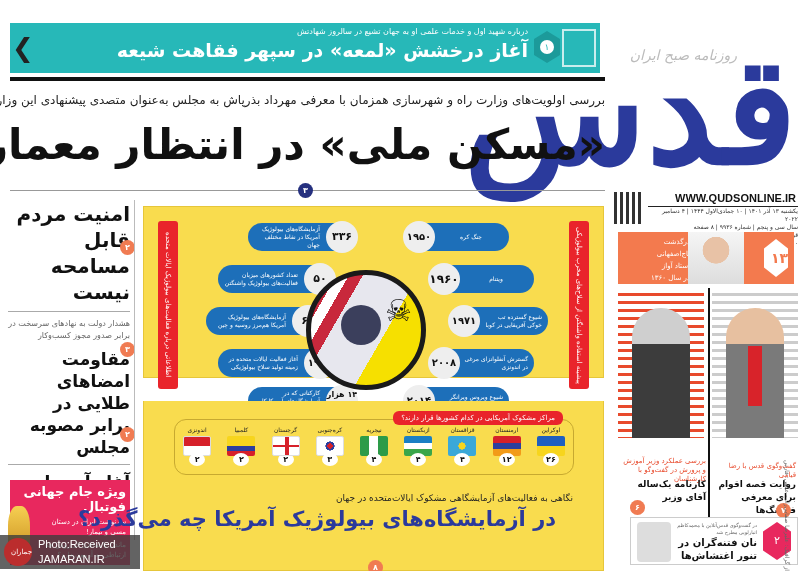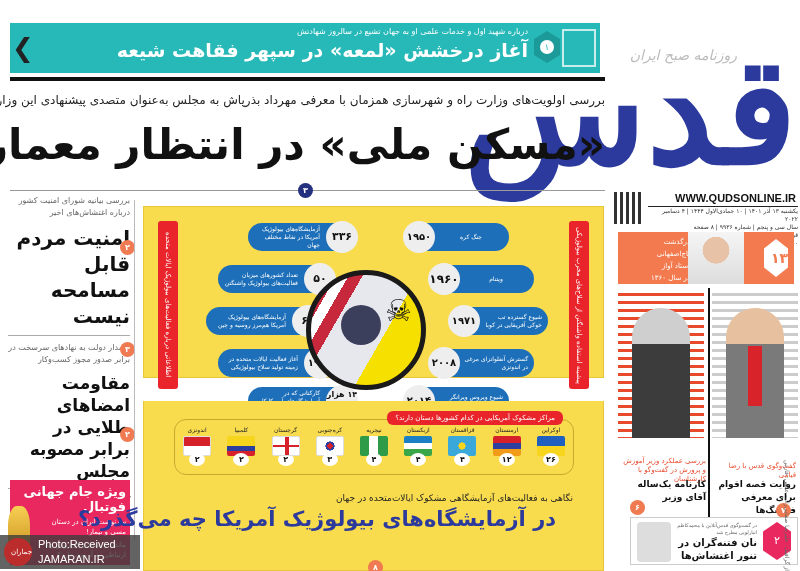--- a/index.html
+++ b/index.html
@@ -119,21 +119,20 @@
   <div class="num">۱۳</div>
 </div>
 
 <div id="kicker" class="abs">بررسی اولویت‌های وزارت راه و شهرسازی همزمان با معرفی مهرداد بذرپاش به مجلس به‌عنوان متصدی پیشنهادی این وزارتخانه</div>
 <div id="headline" class="abs">«مسکن ملی» در انتظار معمار جدید</div>
 <div id="hrule" class="abs"></div>
 <div id="pg3" class="abs pg">۳</div>
 
 <div id="leftcol" class="abs">
   <div>
-    <div class="lc-kick">بررسی بیانیه شورای امنیت کشور درباره اغتشاش‌های اخیر</div>
     <div class="lc-head" style="font-size:20px;line-height:26px">امنیت مردم قابل مسامحه نیست</div>
   </div>
   <div class="lc-sep"></div>
   <div>
     <div class="lc-kick">هشدار دولت به نهادهای سرسخت در برابر صدور مجوز کسب‌وکار</div>
     <div class="lc-head">مقاومت امضاهای طلایی در برابر مصوبه مجلس</div>
   </div>
   <div class="lc-sep"></div>
   <div>
     <div class="lc-head">آغاز آبرسانی به ۳۰۰ روستا در غرب کشور</div>
@@ -250,21 +249,21 @@
       <div class="n">کلمبیا</div>
       <div class="f" style="background:linear-gradient(#f7d51d 50%,#2c3f9e 50% 75%,#d6202a 75%)"></div>
       <div class="c">۲</div>
     </div>
     <div class="flag">
       <div class="n">اندونزی</div>
       <div class="f" style="background:linear-gradient(#d6202a 50%,#fff 50%);border:1px solid #ddd"></div>
       <div class="c">۲</div>
     </div>
   </div>
-  <div id="flagtag">مراکز مشکوک آمریکایی در کدام کشورها دستان دارند؟</div>
+  <div id="flagtag">مراکز مشکوک آمریکایی در کدام کشورها قرار دارند؟</div>
   <div id="info-kick">نگاهی به فعالیت‌های آزمایشگاهی مشکوک ایالات‌متحده در جهان</div>
   <div id="info-head">در آزمایشگاه‌های بیولوژیک آمریکا چه می‌گذرد؟</div>
 </div>
 <div id="pg8" class="abs pg">۸</div>
 
 <div id="rphotos" class="abs">
   <div id="ph1" class="ph">
     <div class="person" style="background:linear-gradient(#e7c0a0 0 28%,#7a7a7a 28%);"></div>
     <div style="position:absolute;left:36px;top:58px;width:14px;height:60px;background:#d8232a"></div>
   </div>

